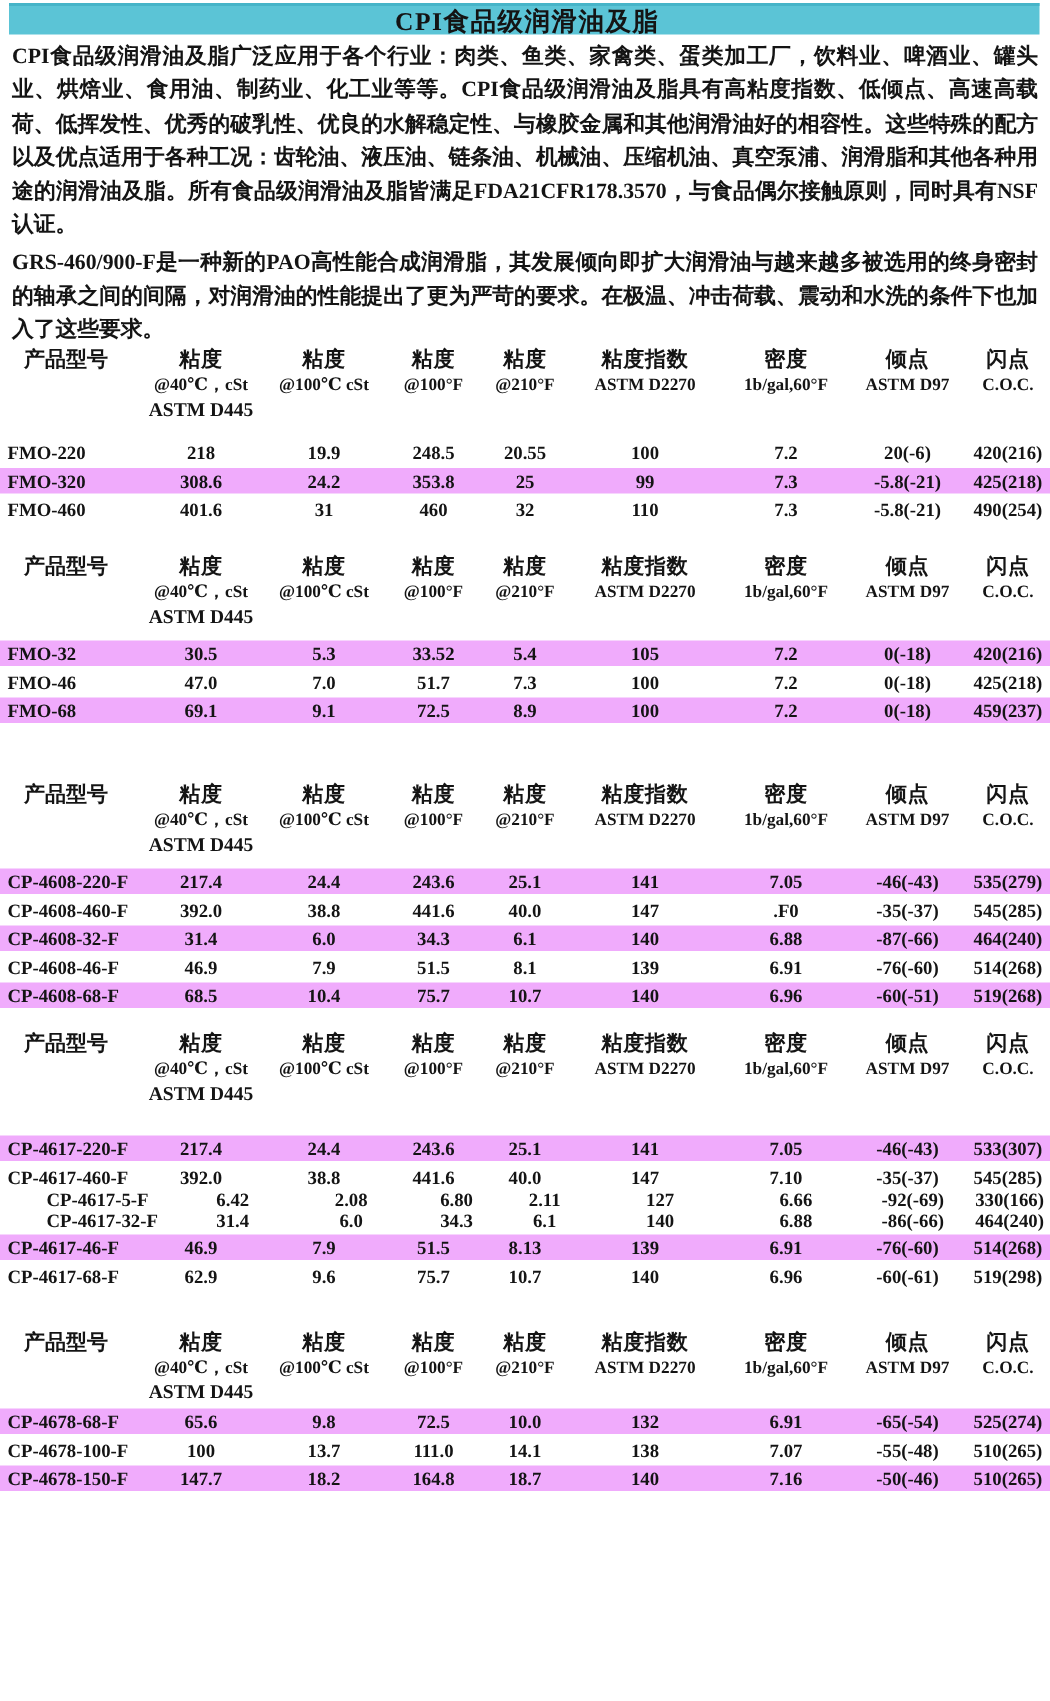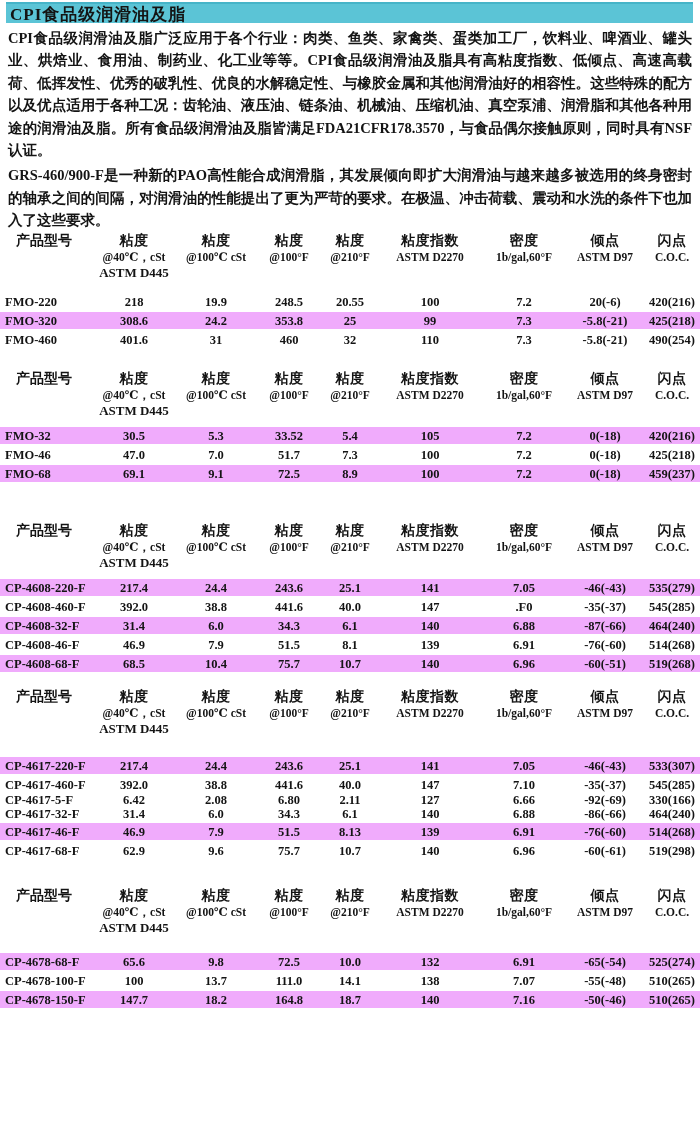--- a/index.html
+++ b/index.html
@@ -16,20 +16,21 @@
     position: relative;
   }
   .bar {
     height: 21px; line-height: 21px;
     background: #5BC4D6;
     margin: 12px 7px 0 6px;
     padding-left: 4px;
     font-size: 17px;
     letter-spacing: 1px;
     border-top: 2px solid #46b4c8;
+    text-align: center;
   }
   .bar1 { margin-top: 2px; }
   .bar2 { margin-top: 3px; }
   .para {
     margin: 0 8px 0 8px;
     font-size: 14.5px;
     line-height: 22.4px;
     text-align: justify;
   }
   .p1 { margin-top: 4px; }
@@ -59,23 +60,23 @@
   .thcol:nth-child(6), .tcell:nth-child(6) { width: 104px; }
   .thcol:nth-child(7), .tcell:nth-child(7) { width: 84px; }
   .thcol:nth-child(8), .tcell:nth-child(8) { width: 78px; }
   .thcol:nth-child(9), .tcell:nth-child(9) { width: 56px; }
 
   
   #t1 { margin-top: 0; }   #t1 .rows { margin-top: 13px; }
   #t2 { margin-top: 22px; } #t2 .rows { margin-top: 9px; }
   #t3 { margin-top: 40px; } #t3 .rows { margin-top: 9px; }
   #t4 { margin-top: 16px; } #t4 .rows { margin-top: 21px; }
-  #t5 { margin-top: 28px; } #t5 .rows { margin-top: 18px; }
+  #t5 { margin-top: 28px; } #t5 .rows { margin-top: 4px; }
   
-  #t4 .trow:nth-child(3), #t4 .trow:nth-child(4) { height: 13px; margin-bottom: 1px; }
+  #t4 .trow:nth-child(3), #t4 .trow:nth-child(4) { height: 13px; margin-bottom: 1px; padding-left: 26px; }
 </style>
 </head>
 <body>
 
 <div class="page">
 
   <div class="bar bar1">
     <span>CPI食品级润滑油及脂</span>
   </div>
 

